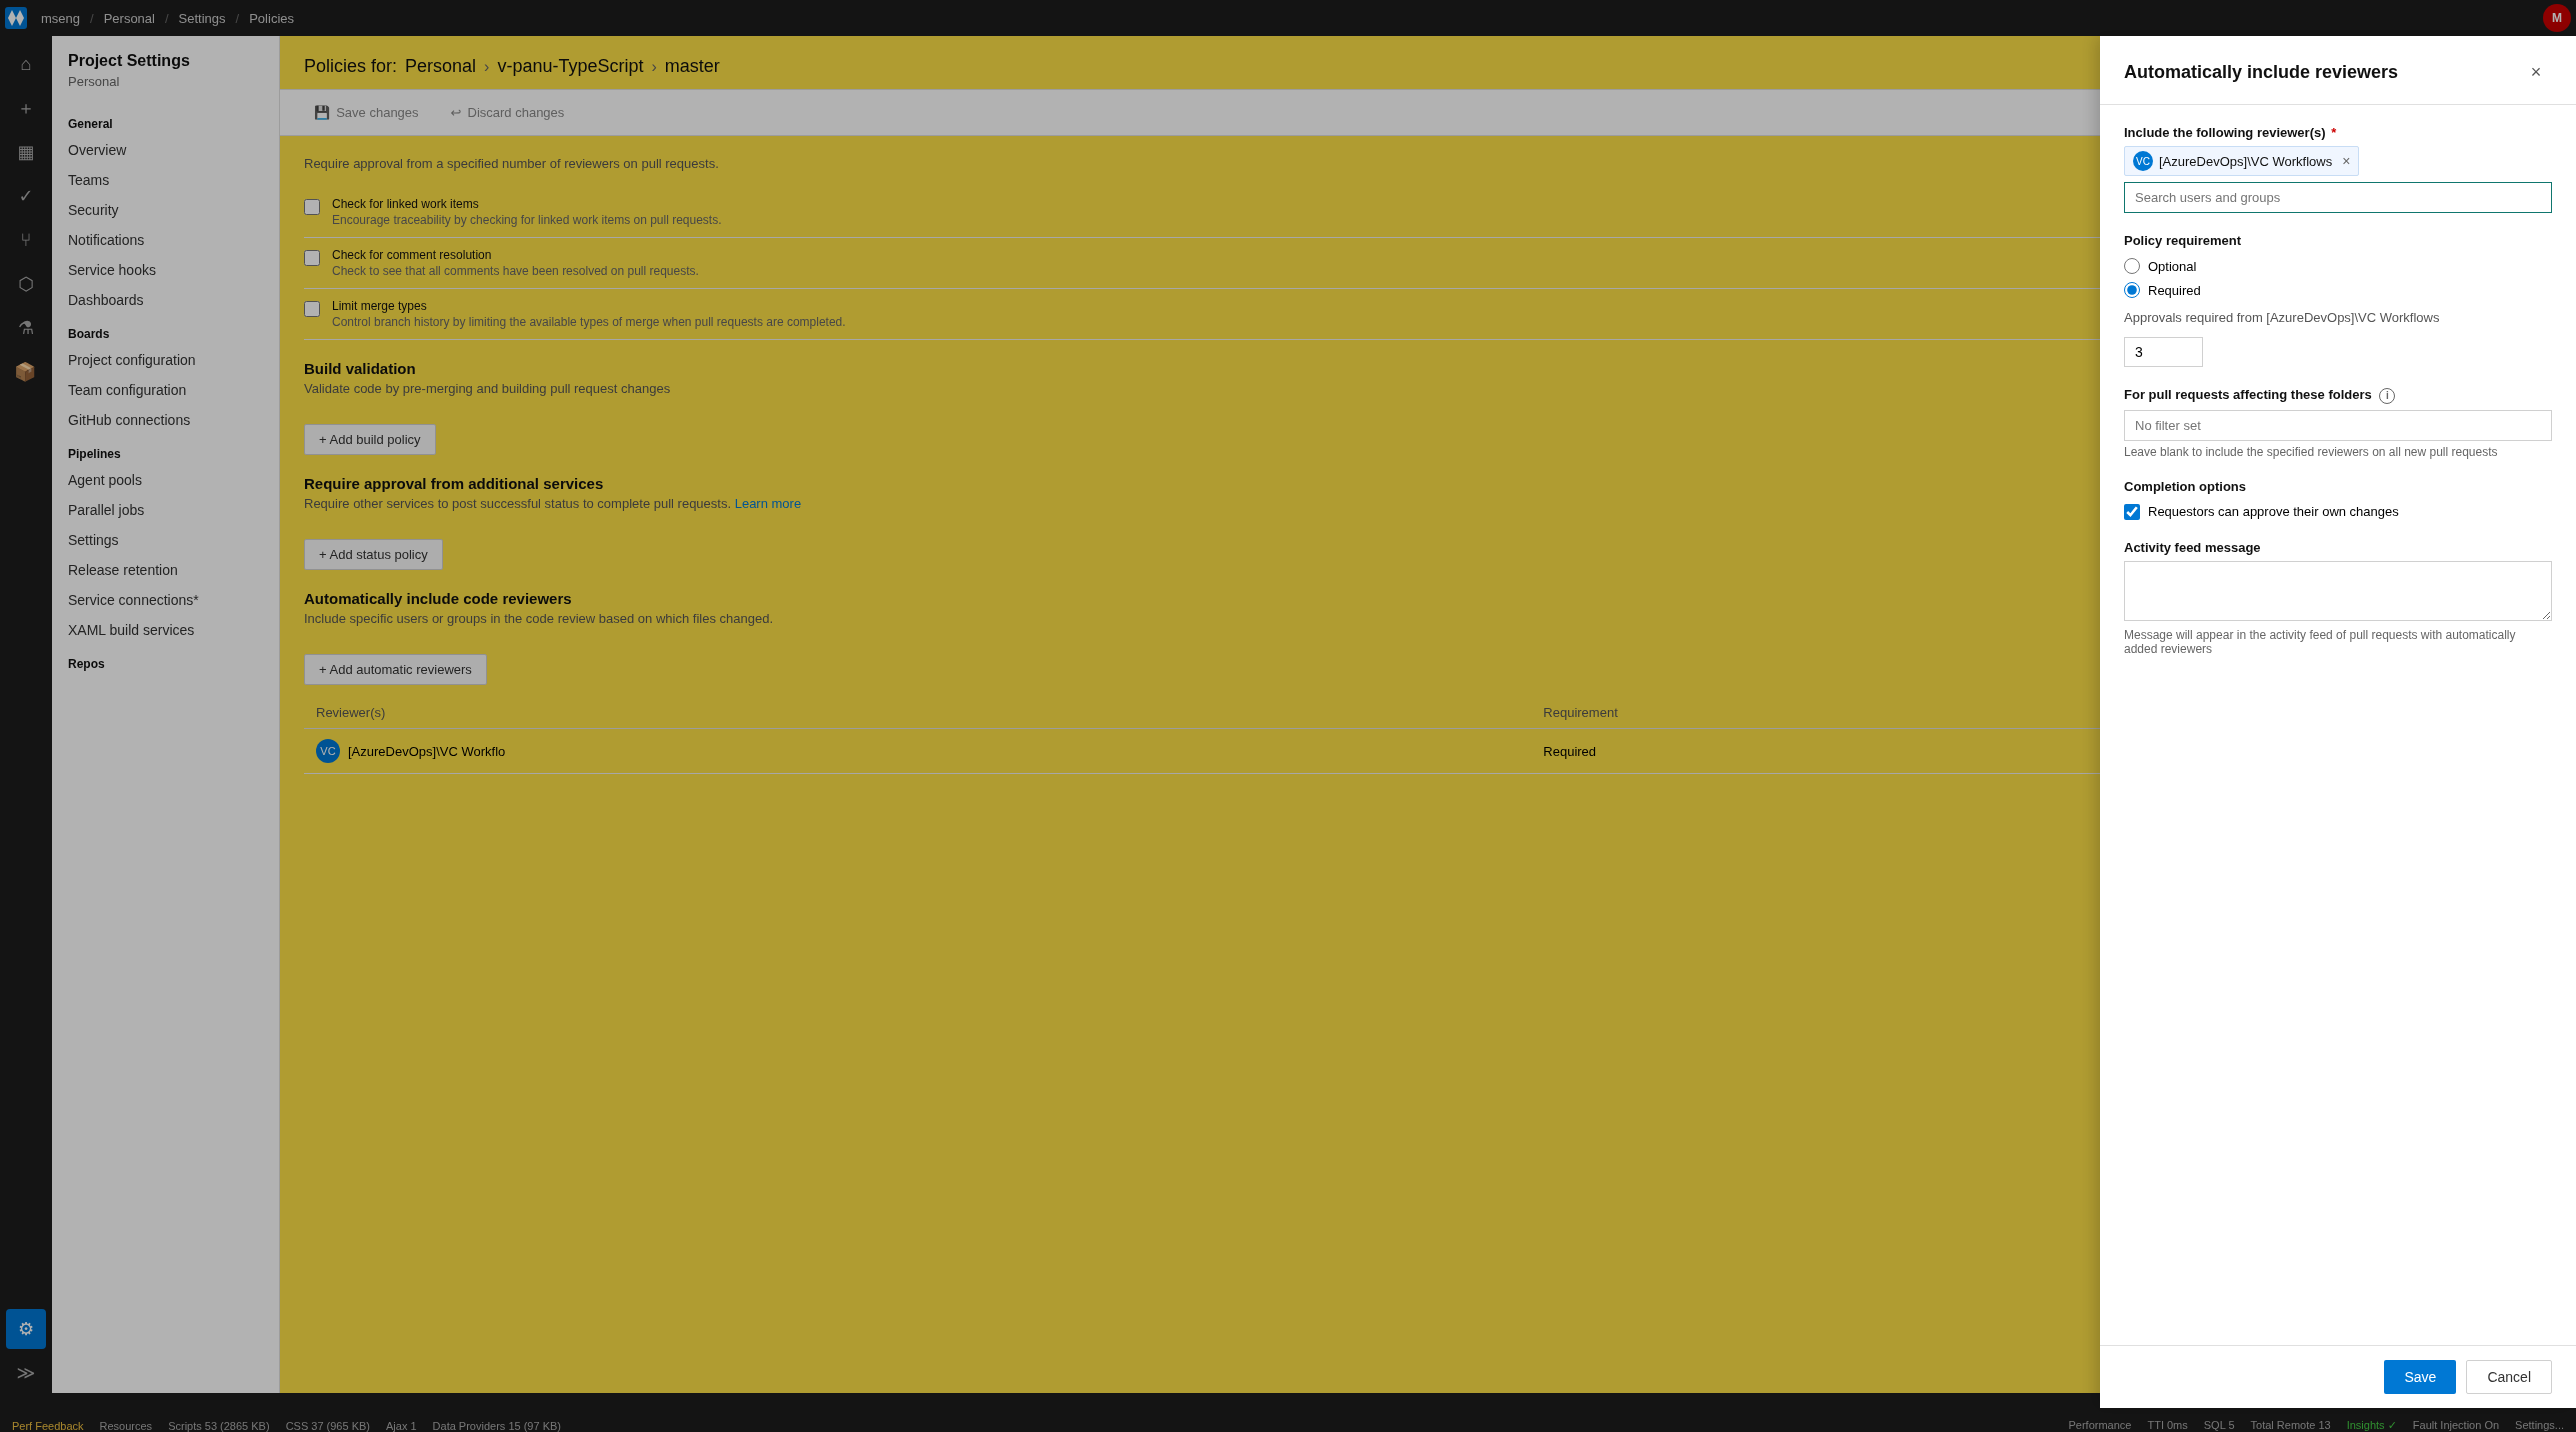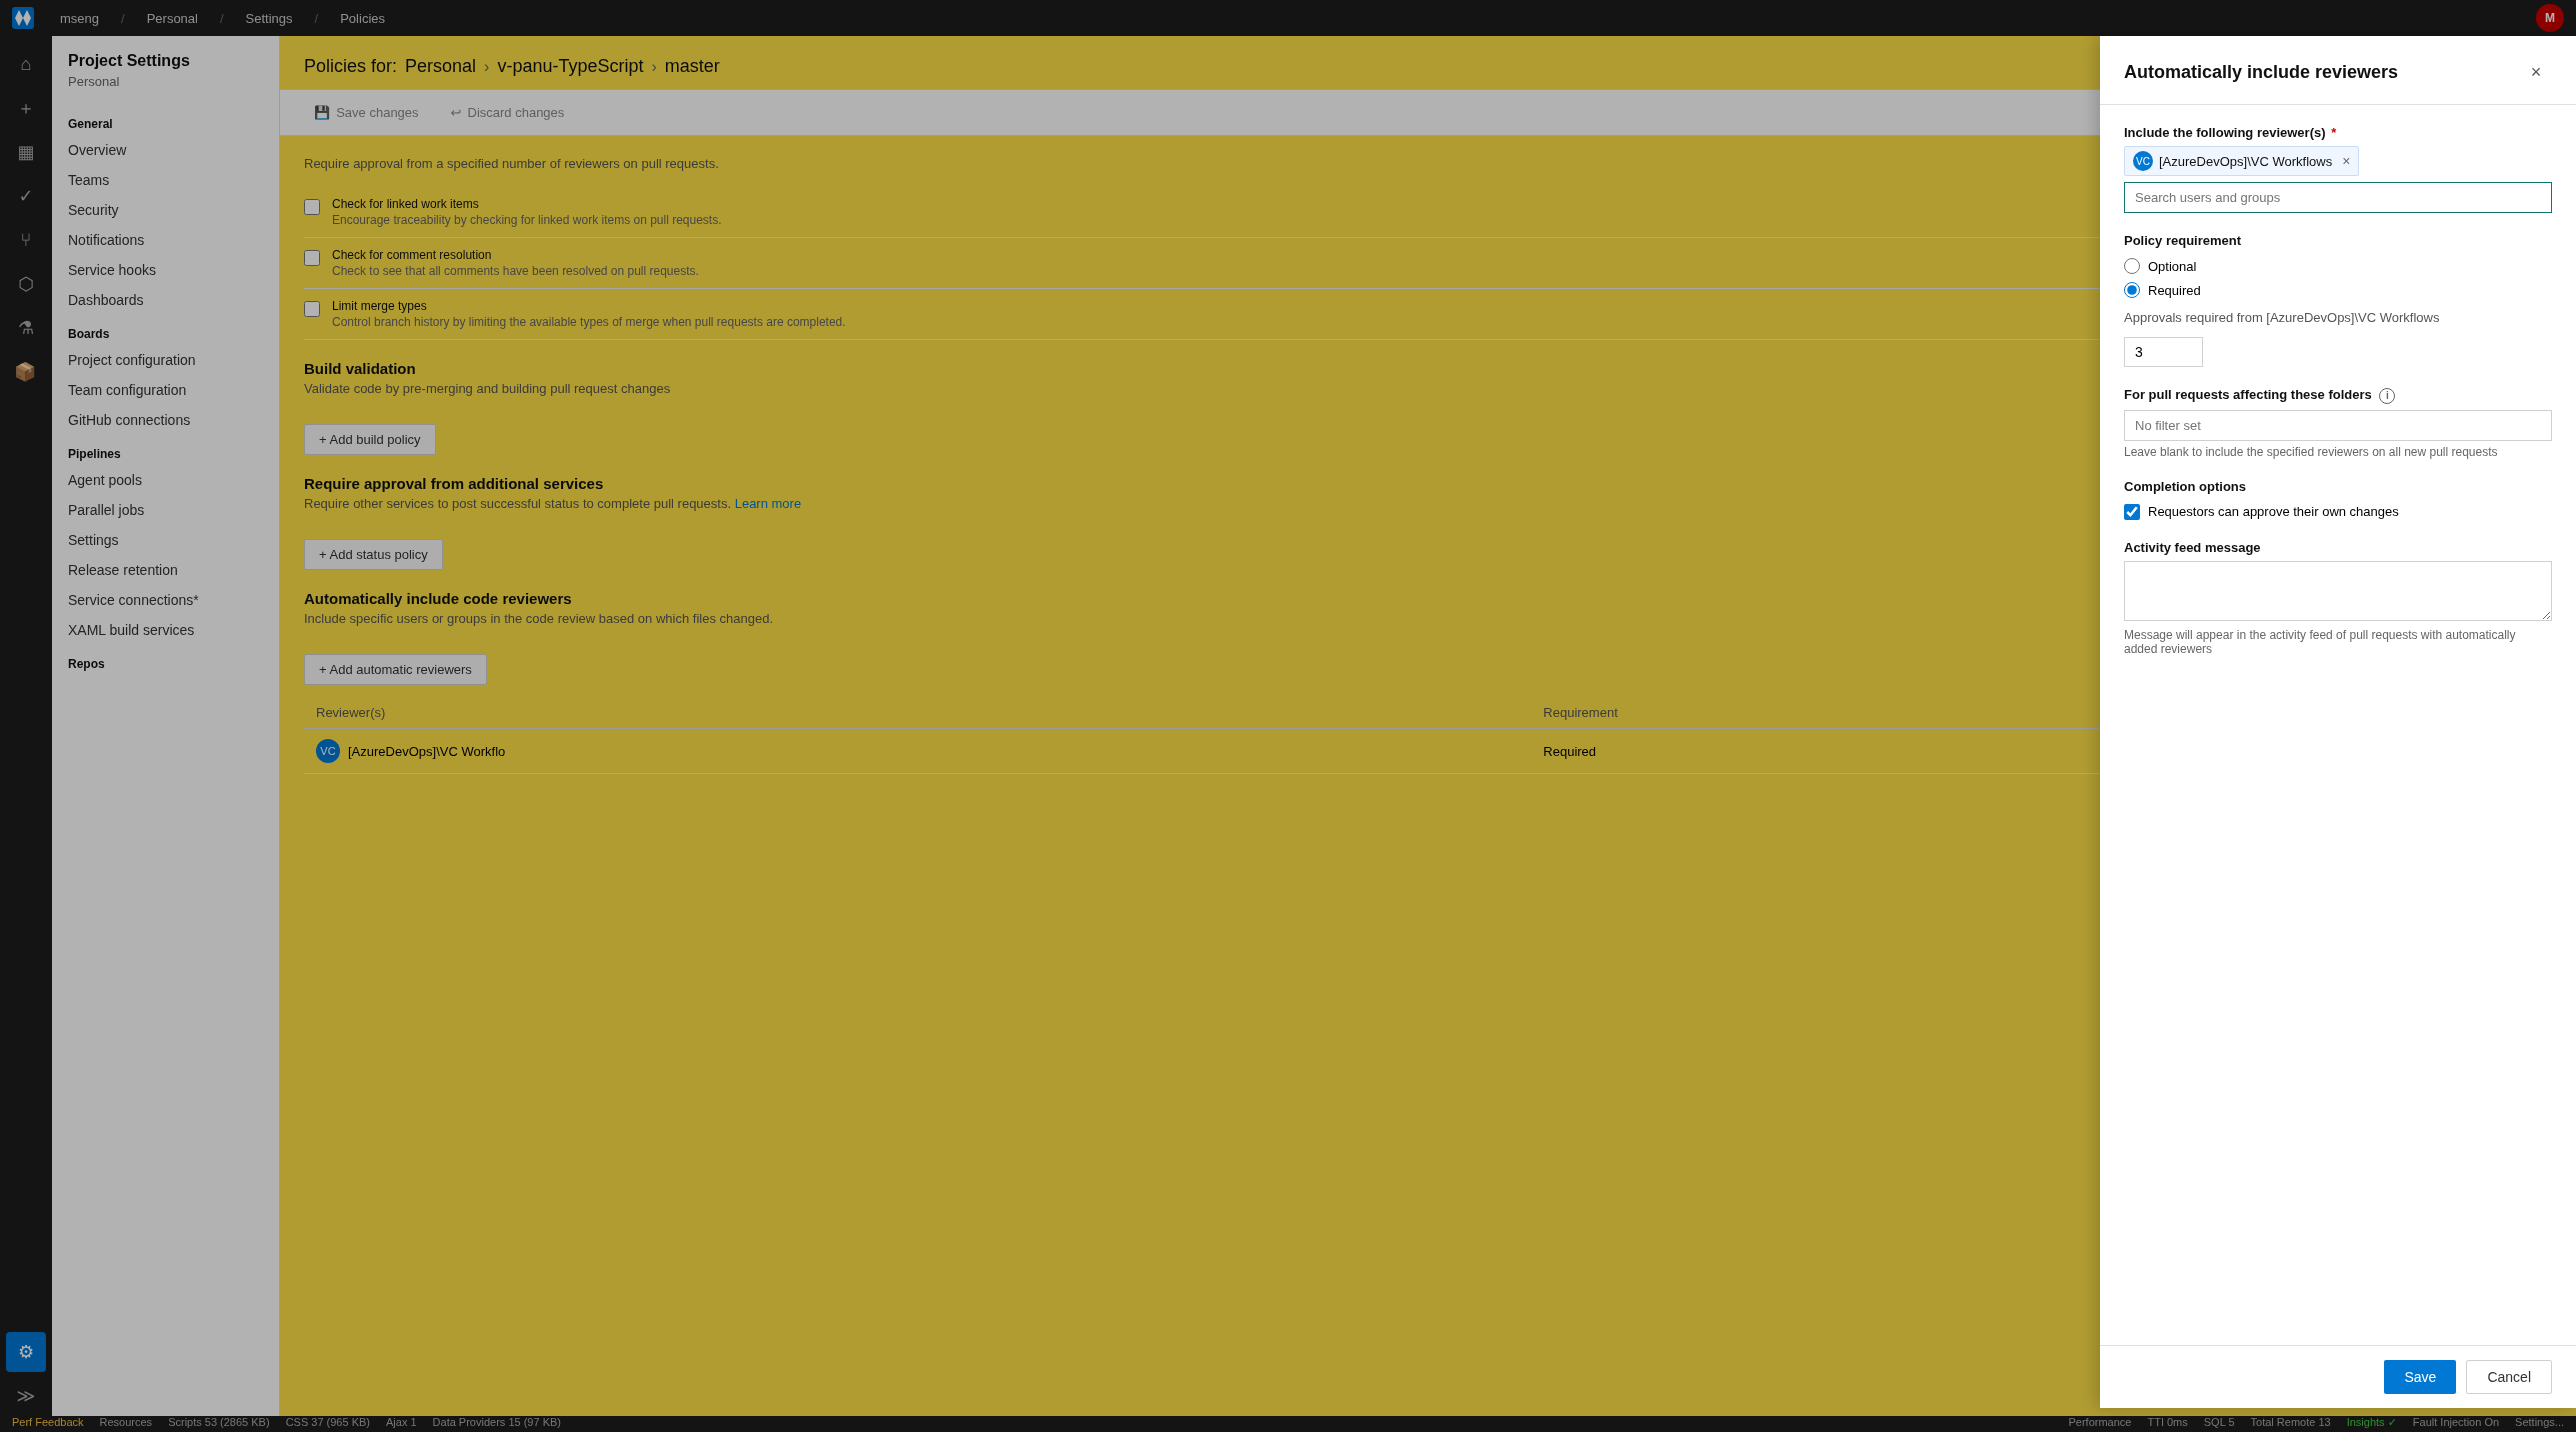--- a/index.html
+++ b/index.html
@@ -5,22 +5,22 @@
     * { box-sizing: border-box; margin: 0; padding: 0; }
     body { font-family: "Segoe UI", Arial, sans-serif; font-size: 14px; background: #f3f3f3; display: flex; flex-direction: column; height: 100vh; overflow: hidden; }
 
     
     .topbar {
       background: #1e1e1e;
       color: #ccc;
       height: 36px;
       display: flex;
       align-items: center;
-      padding: 0 12px;
-      gap: 18px;
+      padding: 0 5px;
+      gap: 6px;
       font-size: 13px;
       flex-shrink: 0;
     }
     .topbar-logo {
       width: 22px; height: 22px;
       background: #0078d4;
       border-radius: 3px;
       display: flex; align-items: center; justify-content: center;
       margin-right: 8px;
     }
@@ -215,23 +215,23 @@
       background: #0078d4;
       border-radius: 50%;
       display: flex; align-items: center; justify-content: center;
       color: #fff; font-size: 11px;
     }
 
     
     .statusbar {
       background: #1e1e1e;
       color: #aaa;
-      height: 16px;
-      display: flex;
-      align-items: flex-start;
+      height: 39px;
+      display: flex;
+      align-items: flex-end;
       padding: 0 12px;
       font-size: 11px;
       gap: 16px;
       flex-shrink: 0;
     }
     .statusbar-right { margin-left: auto; display: flex; gap: 16px; }
 
     
     .overlay {
       position: fixed;

